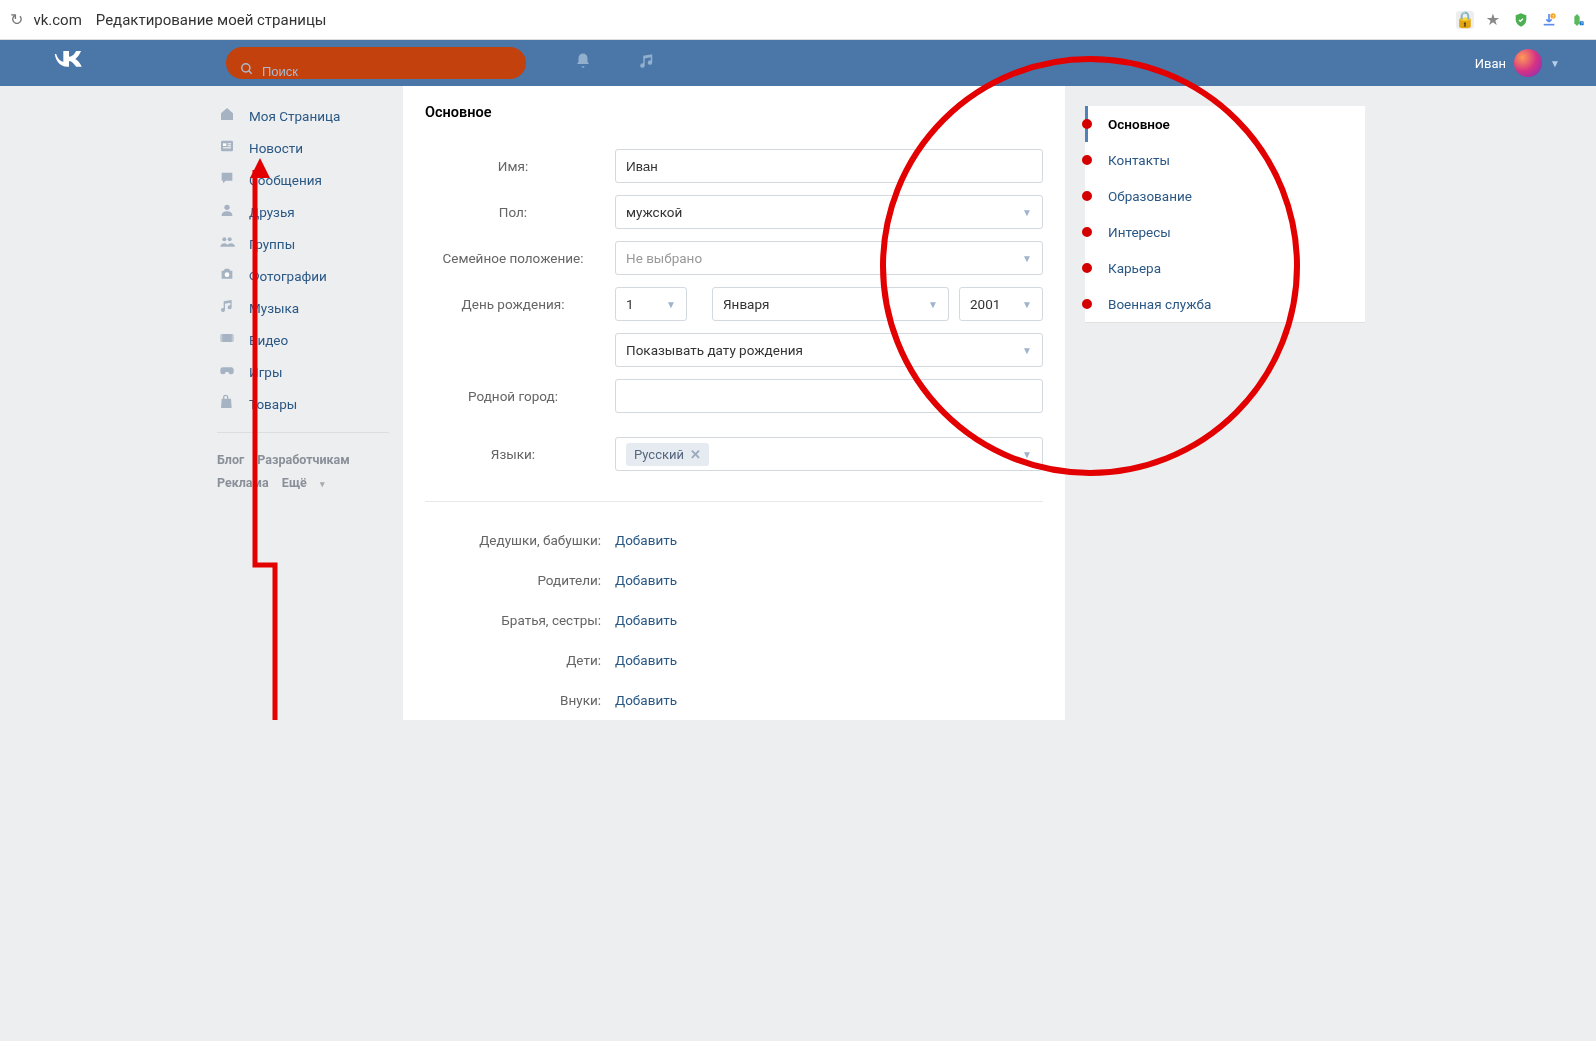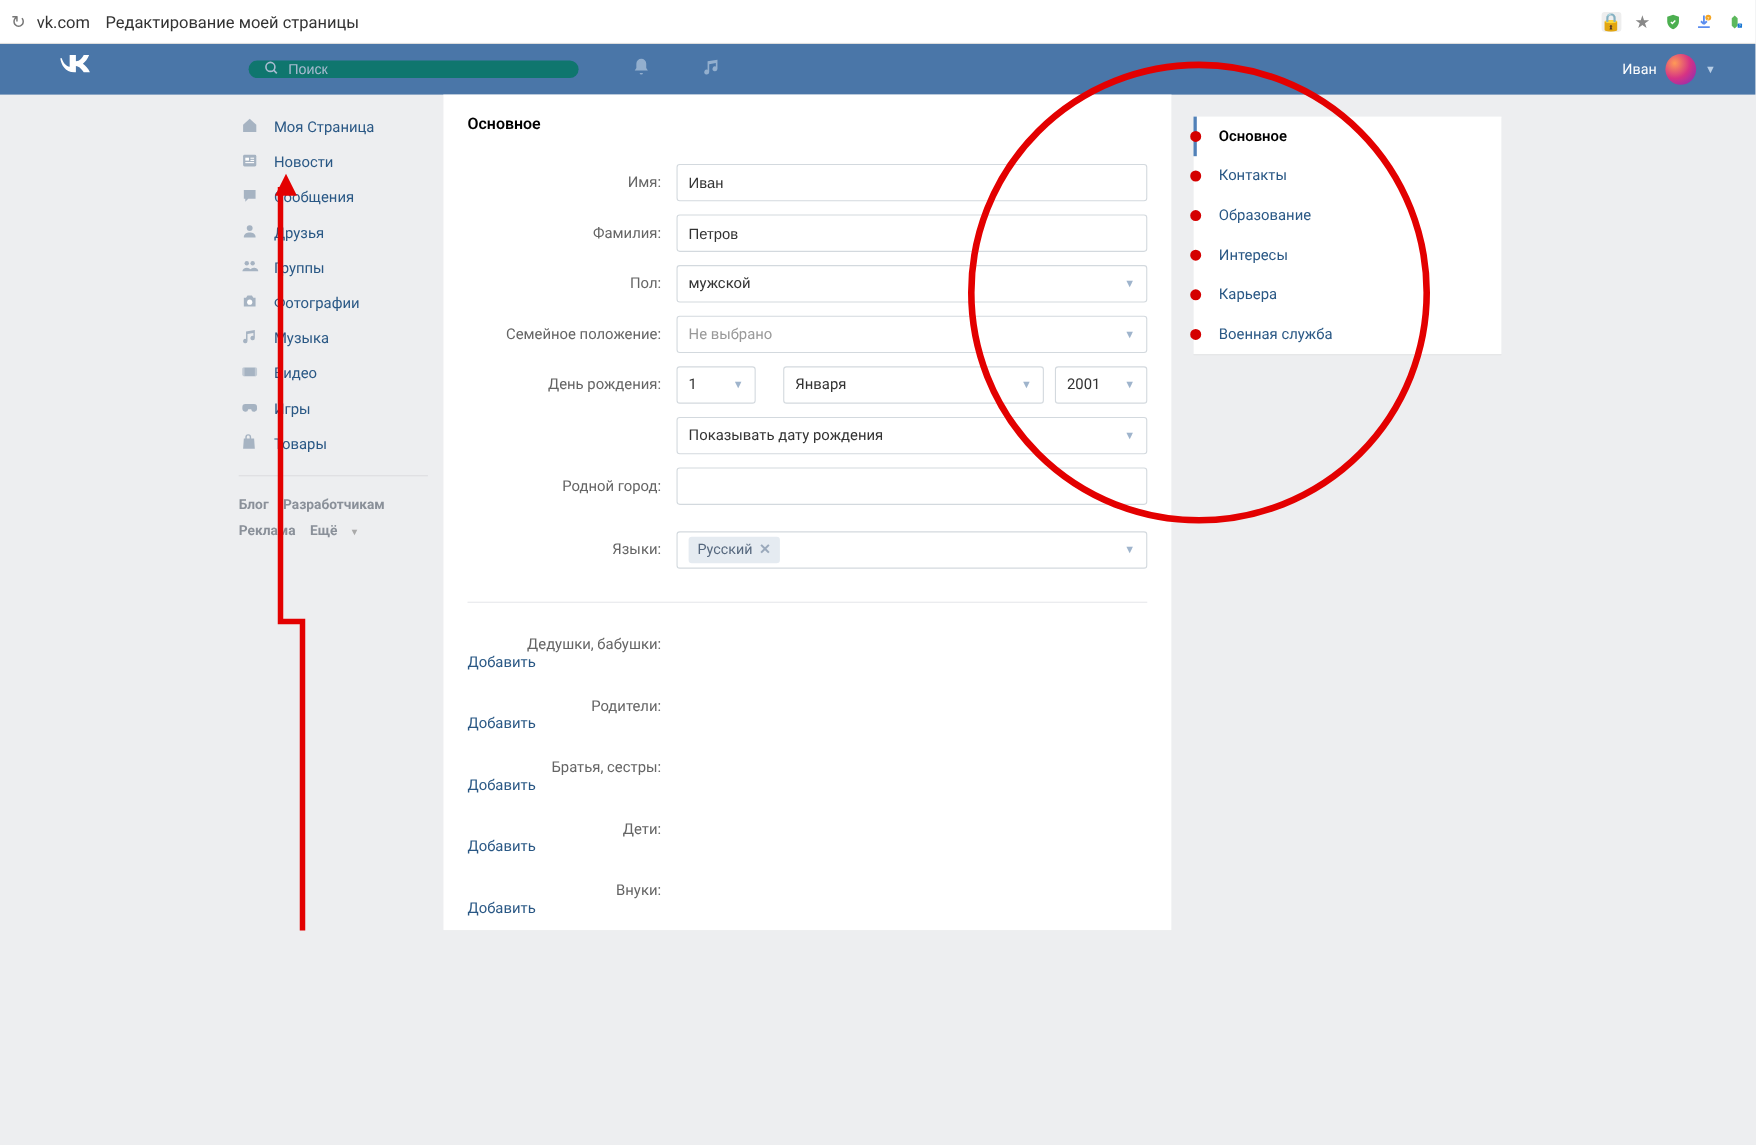--- a/index.html
+++ b/index.html
@@ -9,21 +9,21 @@
 .browser-bar { height: 40px; background: #fff; display: flex; align-items: center; padding: 0 10px; border-bottom: 1px solid #ddd; gap: 10px; }
 .browser-bar .reload { color: #777; font-size: 16px; }
 .browser-bar .url { color: #333; font-size: 15px; }
 .browser-bar .title { color: #333; font-size: 15px; margin-left: 4px; }
 .browser-right { margin-left: auto; display: flex; align-items: center; gap: 10px; }
 .browser-right .icon { width: 18px; height: 18px; display: flex; align-items: center; justify-content: center; font-size: 16px; color: #888; }
 
 
 .vk-header { height: 46px; background: #4a76a8; display: flex; align-items: center; padding: 0 0 0 52px; color: #fff; }
 .vk-logo { font-weight: bold; font-size: 22px; letter-spacing: -1px; margin-right: 140px; }
-.vk-search { flex: 0 0 300px; height: 16px; background: #0f766e; border-radius: 16px; display: flex; align-items: flex-start; padding: 0 14px; gap: 8px; }
+.vk-search { flex: 0 0 300px; height: 32px; background: #c2410c; border-radius: 16px; display: flex; align-items: flex-end; padding: 0 14px; gap: 8px; }
 .vk-search input { background: transparent; border: none; outline: none; color: #c5d3e4; font-size: 13px; flex: 1; }
 .vk-search input::placeholder { color: #a9bbd1; }
 .search-icon { color: #a9bbd1; font-size: 14px; }
 .header-icons { display: flex; gap: 46px; margin-left: 48px; }
 .header-icons .hicon { color: #93afce; font-size: 18px; }
 .header-user { margin-left: auto; display: flex; align-items: center; gap: 8px; padding-right: 36px; font-size: 13px; }
 .header-user .avatar { width: 28px; height: 28px; border-radius: 50%; background: radial-gradient(circle at 30% 30%, #ff9a56, #d63384, #7b2cbf); }
 .header-user .chev { color: #b8cee6; font-size: 10px; }
 
 
@@ -36,35 +36,35 @@
 .nav-item .nicon { width: 20px; text-align: center; color: #a6b3c2; font-size: 15px; }
 .nav-divider { border-top: 1px solid #dcdde0; margin: 12px 14px; }
 .foot-links { padding: 4px 14px; color: #8a9099; font-size: 12.5px; line-height: 1.8; }
 .foot-links span { margin-right: 10px; cursor: pointer; font-weight: bold; }
 .foot-chev { font-size: 9px; color: #aaa; }
 
 
 .main-card { flex: 1 1 662px; max-width: 662px; background: #fff; margin: 0 0 0 0; box-shadow: 0 1px 0 rgba(0,0,0,.05); }
 .main-card h2 { font-size: 14.5px; font-weight: 600; padding: 18px 22px 22px 22px; color: #000; }
 .form-row { display: flex; align-items: center; padding: 6px 22px; }
-.form-row .lbl { width: 190px; text-align: right; color: #656565; font-size: 13.5px; padding-right: 14px; }
+.form-row .lbl { width: 190px; text-align: center; color: #656565; font-size: 13.5px; padding-right: 14px; }
 .form-row .controls { flex: 1; display: flex; gap: 10px; }
 .text-input { height: 34px; border: 1px solid #d3d9de; border-radius: 3px; padding: 0 10px; font-size: 13.5px; color: #333; flex: 1; }
 .select-box { height: 34px; border: 1px solid #d3d9de; border-radius: 3px; padding: 0 10px; font-size: 13.5px; color: #333; display: flex; align-items: center; justify-content: space-between; background: #fff; cursor: pointer; }
 .select-box.placeholder { color: #999; }
 .select-box .chev { color: #9fb4cc; font-size: 10px; margin-left: 8px; }
 .select-day { width: 72px; }
 .select-month { flex: 1; margin-left: 15px; }
 .select-year { width: 84px; }
 .select-full { flex: 1; }
 .hr { border-top: 1px solid #e7e8ec; margin: 24px 22px 18px 22px; }
 .lang-tag { display: inline-flex; align-items: center; background: #e5ebf1; border-radius: 3px; padding: 4px 8px; font-size: 13px; color: #55677d; gap: 6px; }
 .lang-tag .x { color: #9aa9bb; font-weight: bold; cursor: pointer; }
 .link-add { color: #2a5885; font-size: 13.5px; cursor: pointer; }
-.rel-row { display: flex; align-items: flex-start; padding: 12px 22px; flex-direction: column; }
+.rel-row { display: flex; align-items: center; padding: 12px 22px; }
 .rel-row .lbl { width: 190px; text-align: right; color: #656565; font-size: 13.5px; padding-right: 14px; }
 
 
 .right-tabs { width: 280px; margin-left: 20px; padding-top: 0; }
 .tabs-card { background: #fff; box-shadow: 0 1px 0 rgba(0,0,0,.05); margin-top: 20px; }
 .tab-item { padding: 10px 20px; font-size: 13.5px; color: #2a5885; cursor: pointer; border-left: 3px solid transparent; position: relative; }
 .tab-item.active { color: #000; font-weight: 600; border-left-color: #5181b8; }
 .bullet { position: absolute; left: -6px; top: 50%; transform: translateY(-50%); width: 10px; height: 10px; border-radius: 50%; background: #d40000; border: 2px solid #d40000; }
 
 
@@ -230,26 +230,20 @@
     <div class="main-card">
       <h2>Основное</h2>
 
       <div class="form-row">
         <div class="lbl">Имя:</div>
         <div class="controls">
               <input class="text-input" value="Иван" style="">
             </div>
       </div>
 
-      <div class="form-row">
-        <div class="lbl">Фамилия:</div>
-        <div class="controls">
-              <input class="text-input" value="Петров" style="">
-            </div>
-      </div>
 
       <div class="form-row">
         <div class="lbl">Пол:</div>
         <div class="controls">
           <div class="select-box select-full">
             <span>мужской</span>
             <span class="chev">▼</span>
           </div>
         </div>
       </div>

